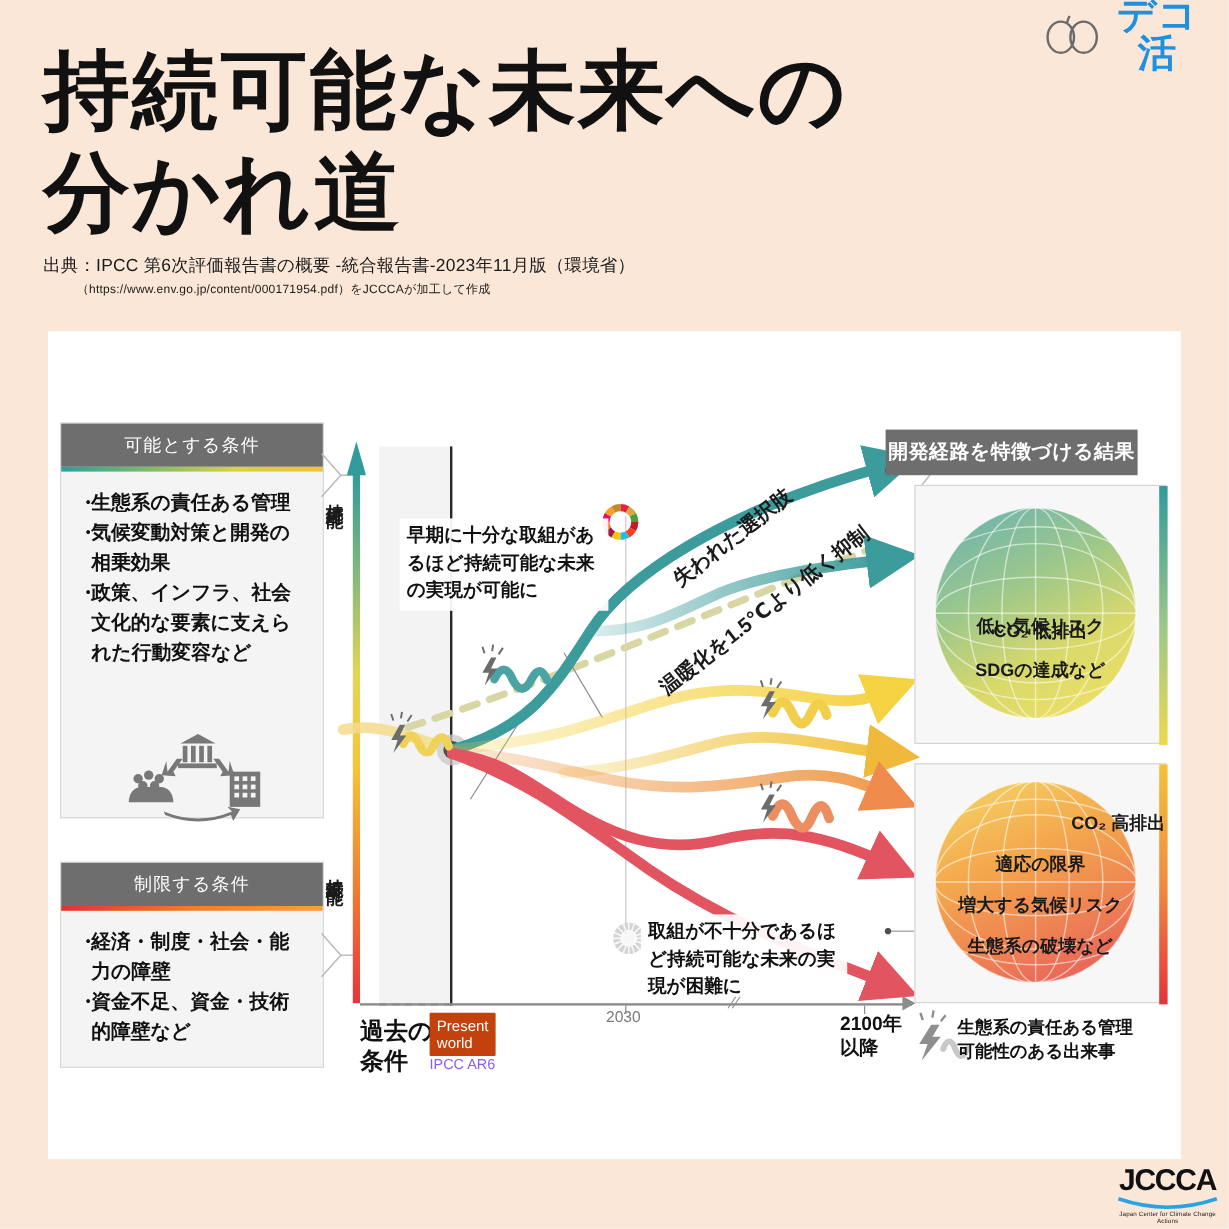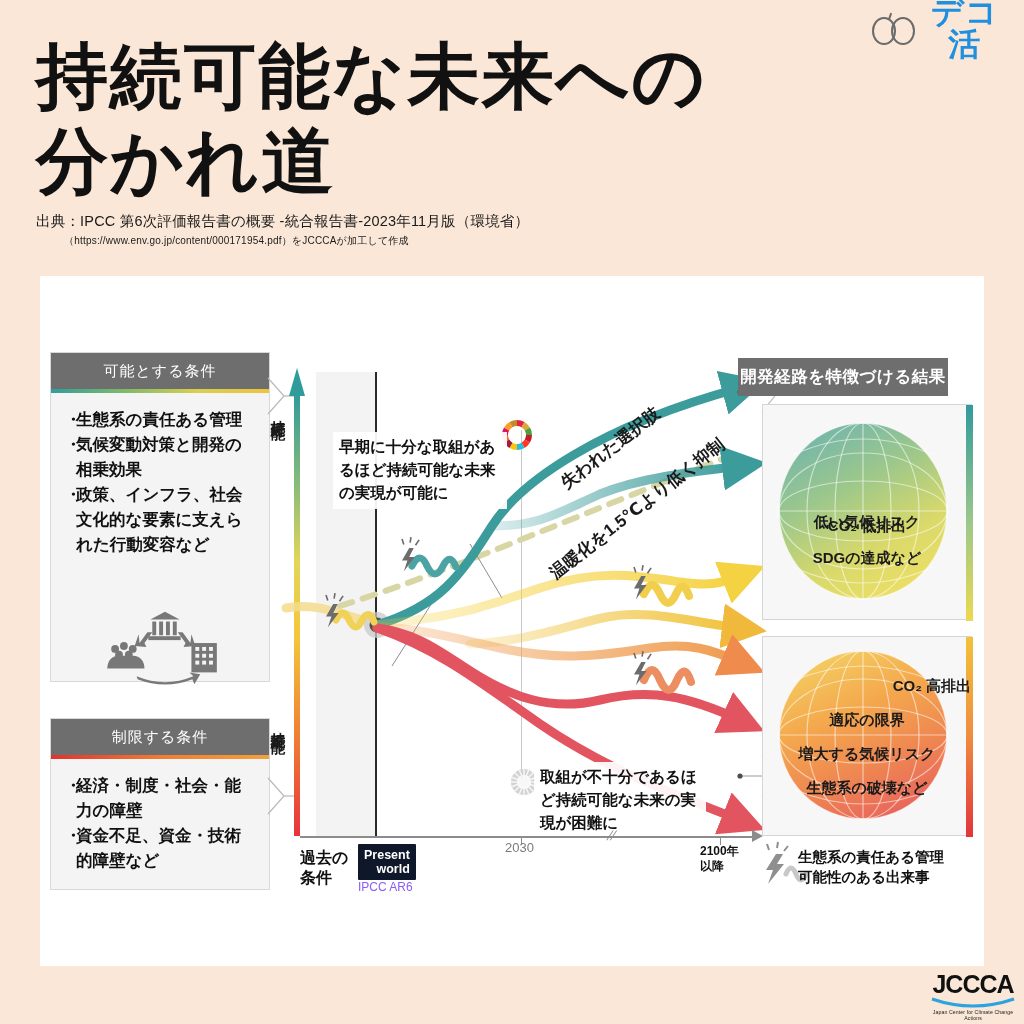--- a/index.html
+++ b/index.html
@@ -47,25 +47,25 @@
   #ylabel-top{left:268px;top:408px;}
   #ylabel-bottom{left:268px;top:720px;}
 
   #present-band{left:316px;top:372px;width:60px;height:466px;background:#f3f3f3;border-bottom:2px dashed #8a8a8a;box-sizing:border-box;}
   #present-line{left:375px;top:372px;width:2px;height:466px;background:#2a2a2a;}
   #grid-2030{left:521px;top:430px;width:1px;height:348px;background:#c9c9c9;}
 
   #x-axis{left:300px;top:836px;width:460px;height:2px;background:#8c8c8c;}
   #x-arrow{left:752px;top:830px;width:0;height:0;border-left:11px solid #8c8c8c;border-top:6px solid transparent;border-bottom:6px solid transparent;}
   .xtick{position:absolute;width:1px;height:7px;background:#8c8c8c;top:838px;}
-  .xlabel{position:absolute;font-size:16px;font-weight:bold;color:#111;line-height:1.25;}
+  .xlabel{position:absolute;font-size:20px;font-weight:bold;color:#111;line-height:1.25;}
   #xlabel-past{left:300px;top:848px;}
   #xlabel-2030{left:505px;top:840px;font-size:13px;font-weight:normal;color:#7b7b7b;}
-  #xlabel-2100{left:700px;top:844px;font-size:12px;}
-  #present-chip{left:358px;top:844px;background:#0f172a;color:#fff;font-size:12.5px;font-weight:bold;text-align:right;line-height:1.12;padding:4px 6px;border-radius:1px;}
+  #xlabel-2100{left:700px;top:844px;font-size:16px;}
+  #present-chip{left:358px;top:844px;background:#c2410c;color:#fff;font-size:12.5px;font-weight:normal;text-align:left;line-height:1.12;padding:4px 6px;border-radius:1px;}
   #present-sub{left:358px;top:880px;font-size:12px;color:#8b5cf6;}
   #axis-break{left:608px;top:830px;font-size:13px;color:#8c8c8c;transform:skewX(-22deg);}
 
   
   .callout{position:absolute;background:rgba(255,255,255,.93);font-size:15.5px;line-height:1.48;font-weight:bold;color:#111;padding:4px 6px;}
   #callout-early{left:333px;top:432px;width:162px;}
   #callout-late{left:534px;top:762px;width:160px;}
 
   .diag-label{position:absolute;font-size:17px;font-weight:bold;color:#1a1a1a;white-space:nowrap;transform-origin:0 0;}
   #label-lost{left:556px;top:476px;transform:rotate(-38deg);}

